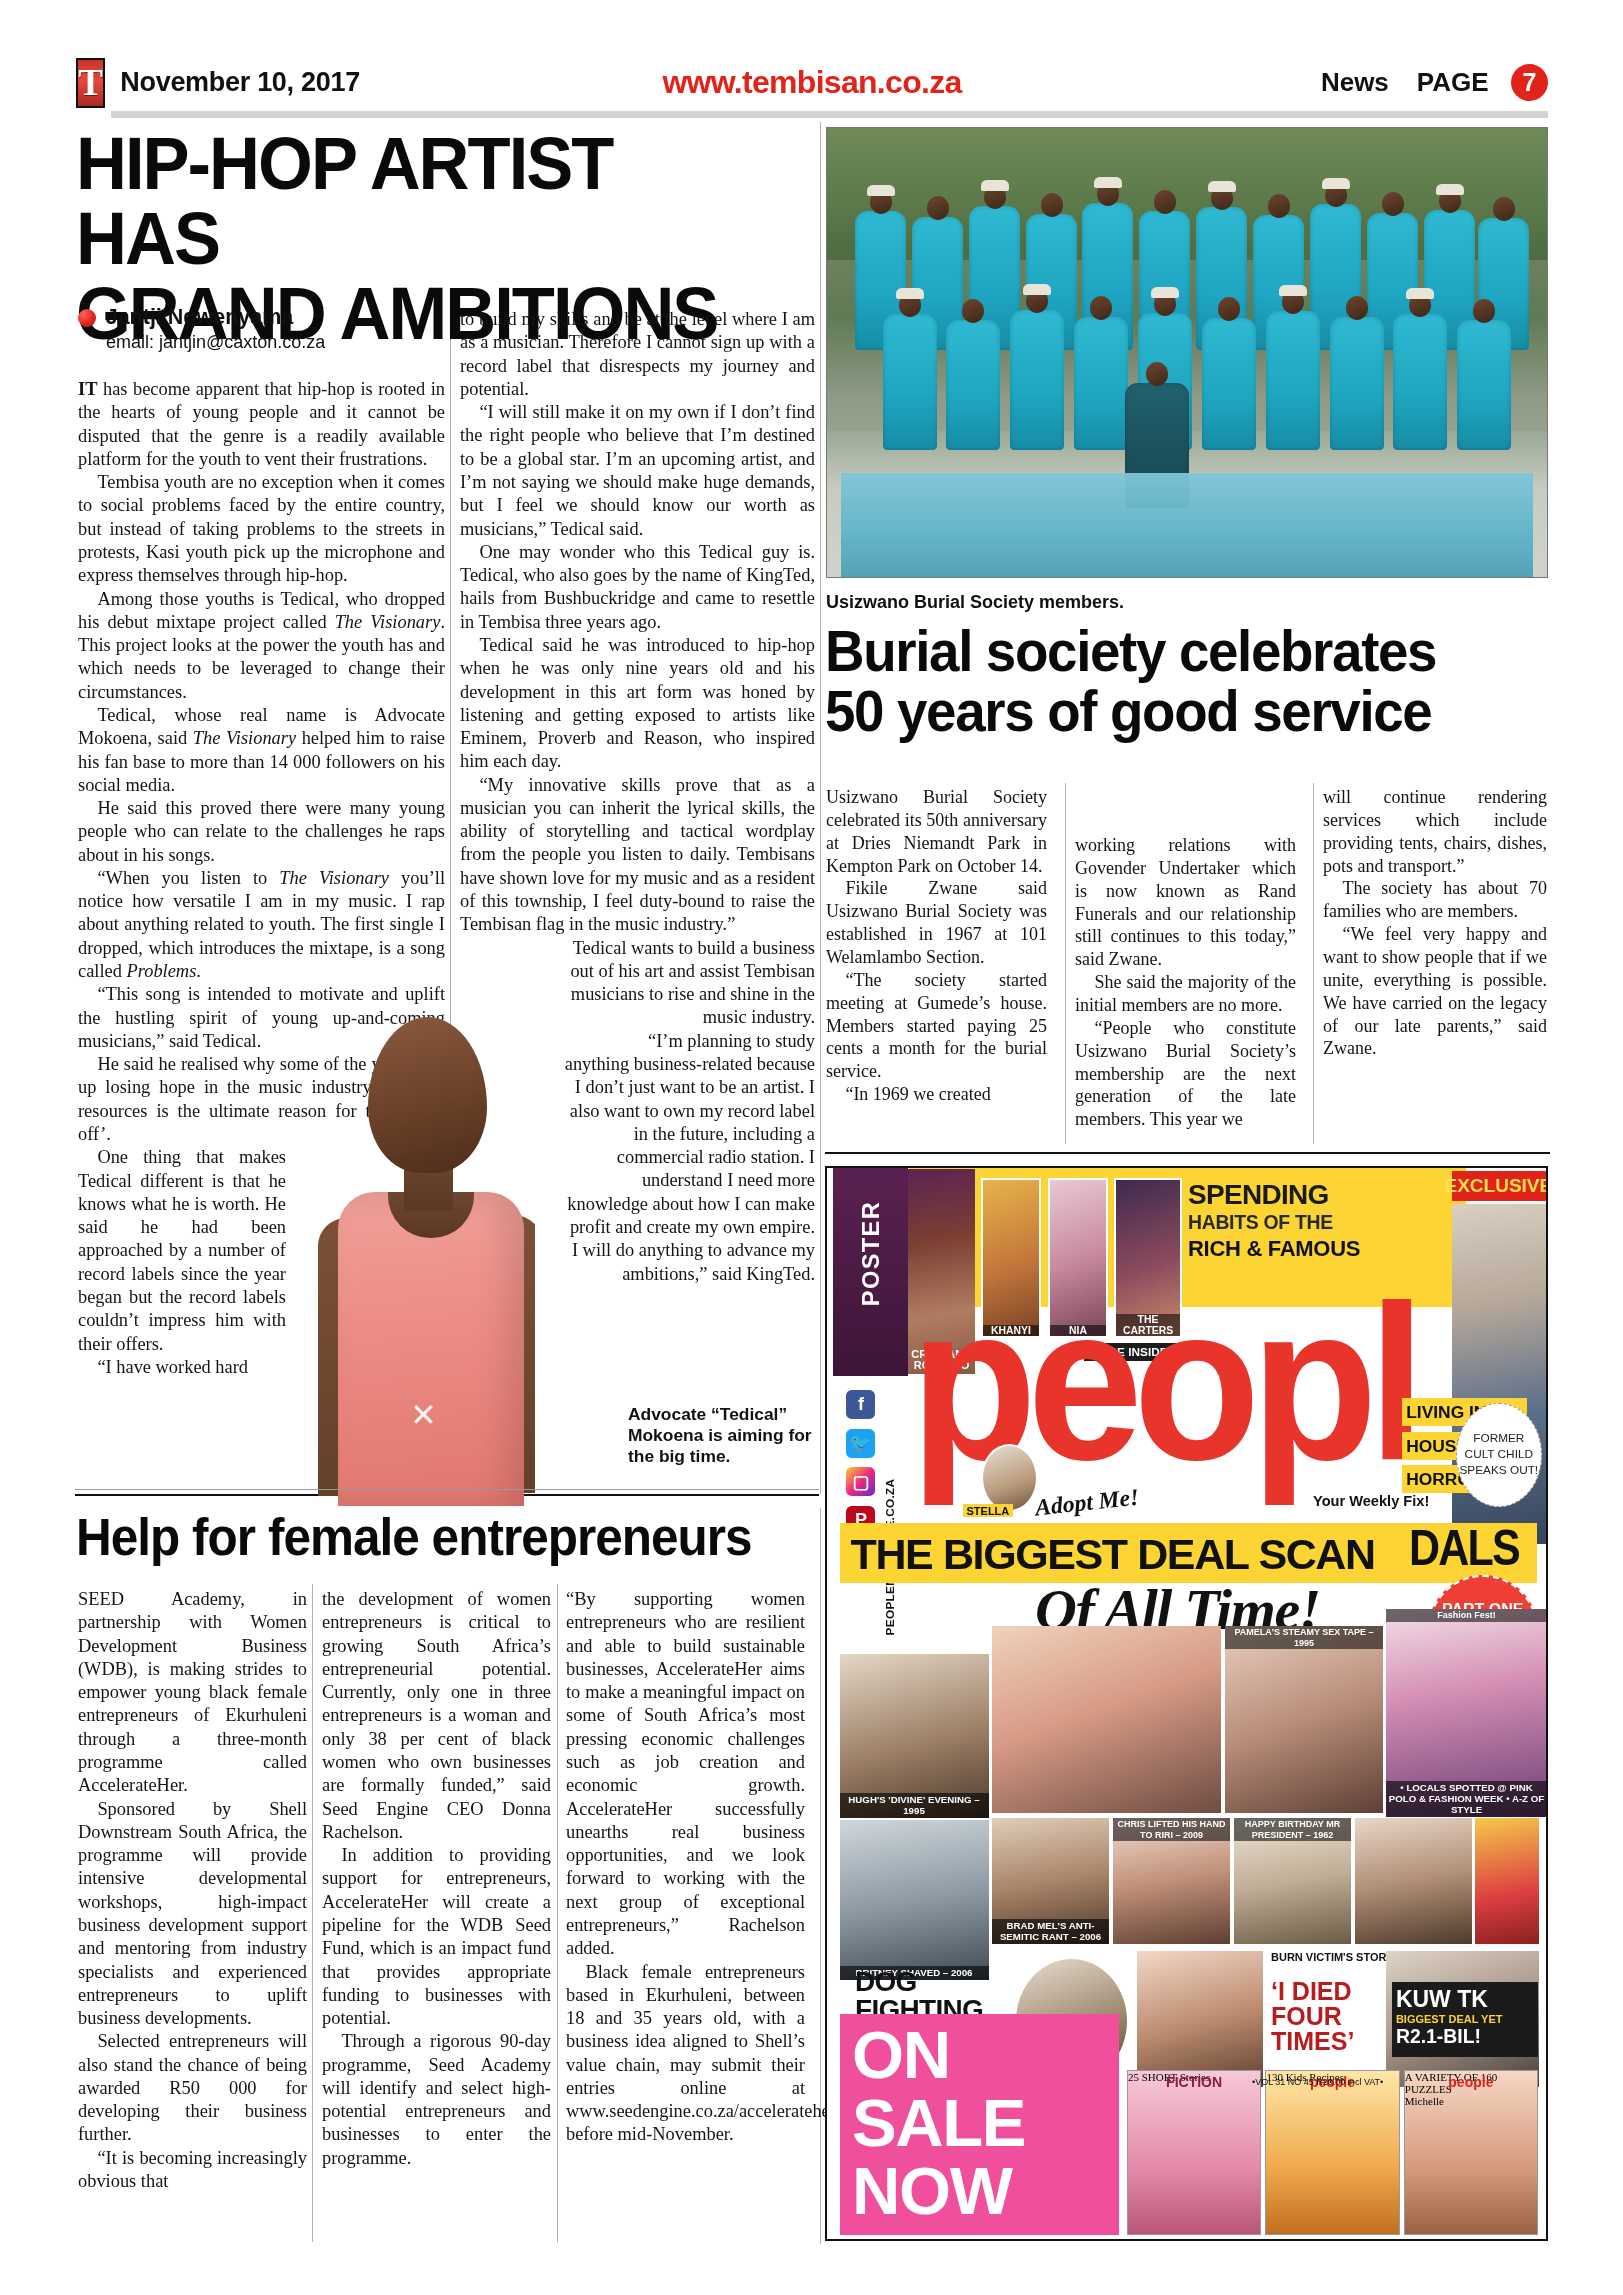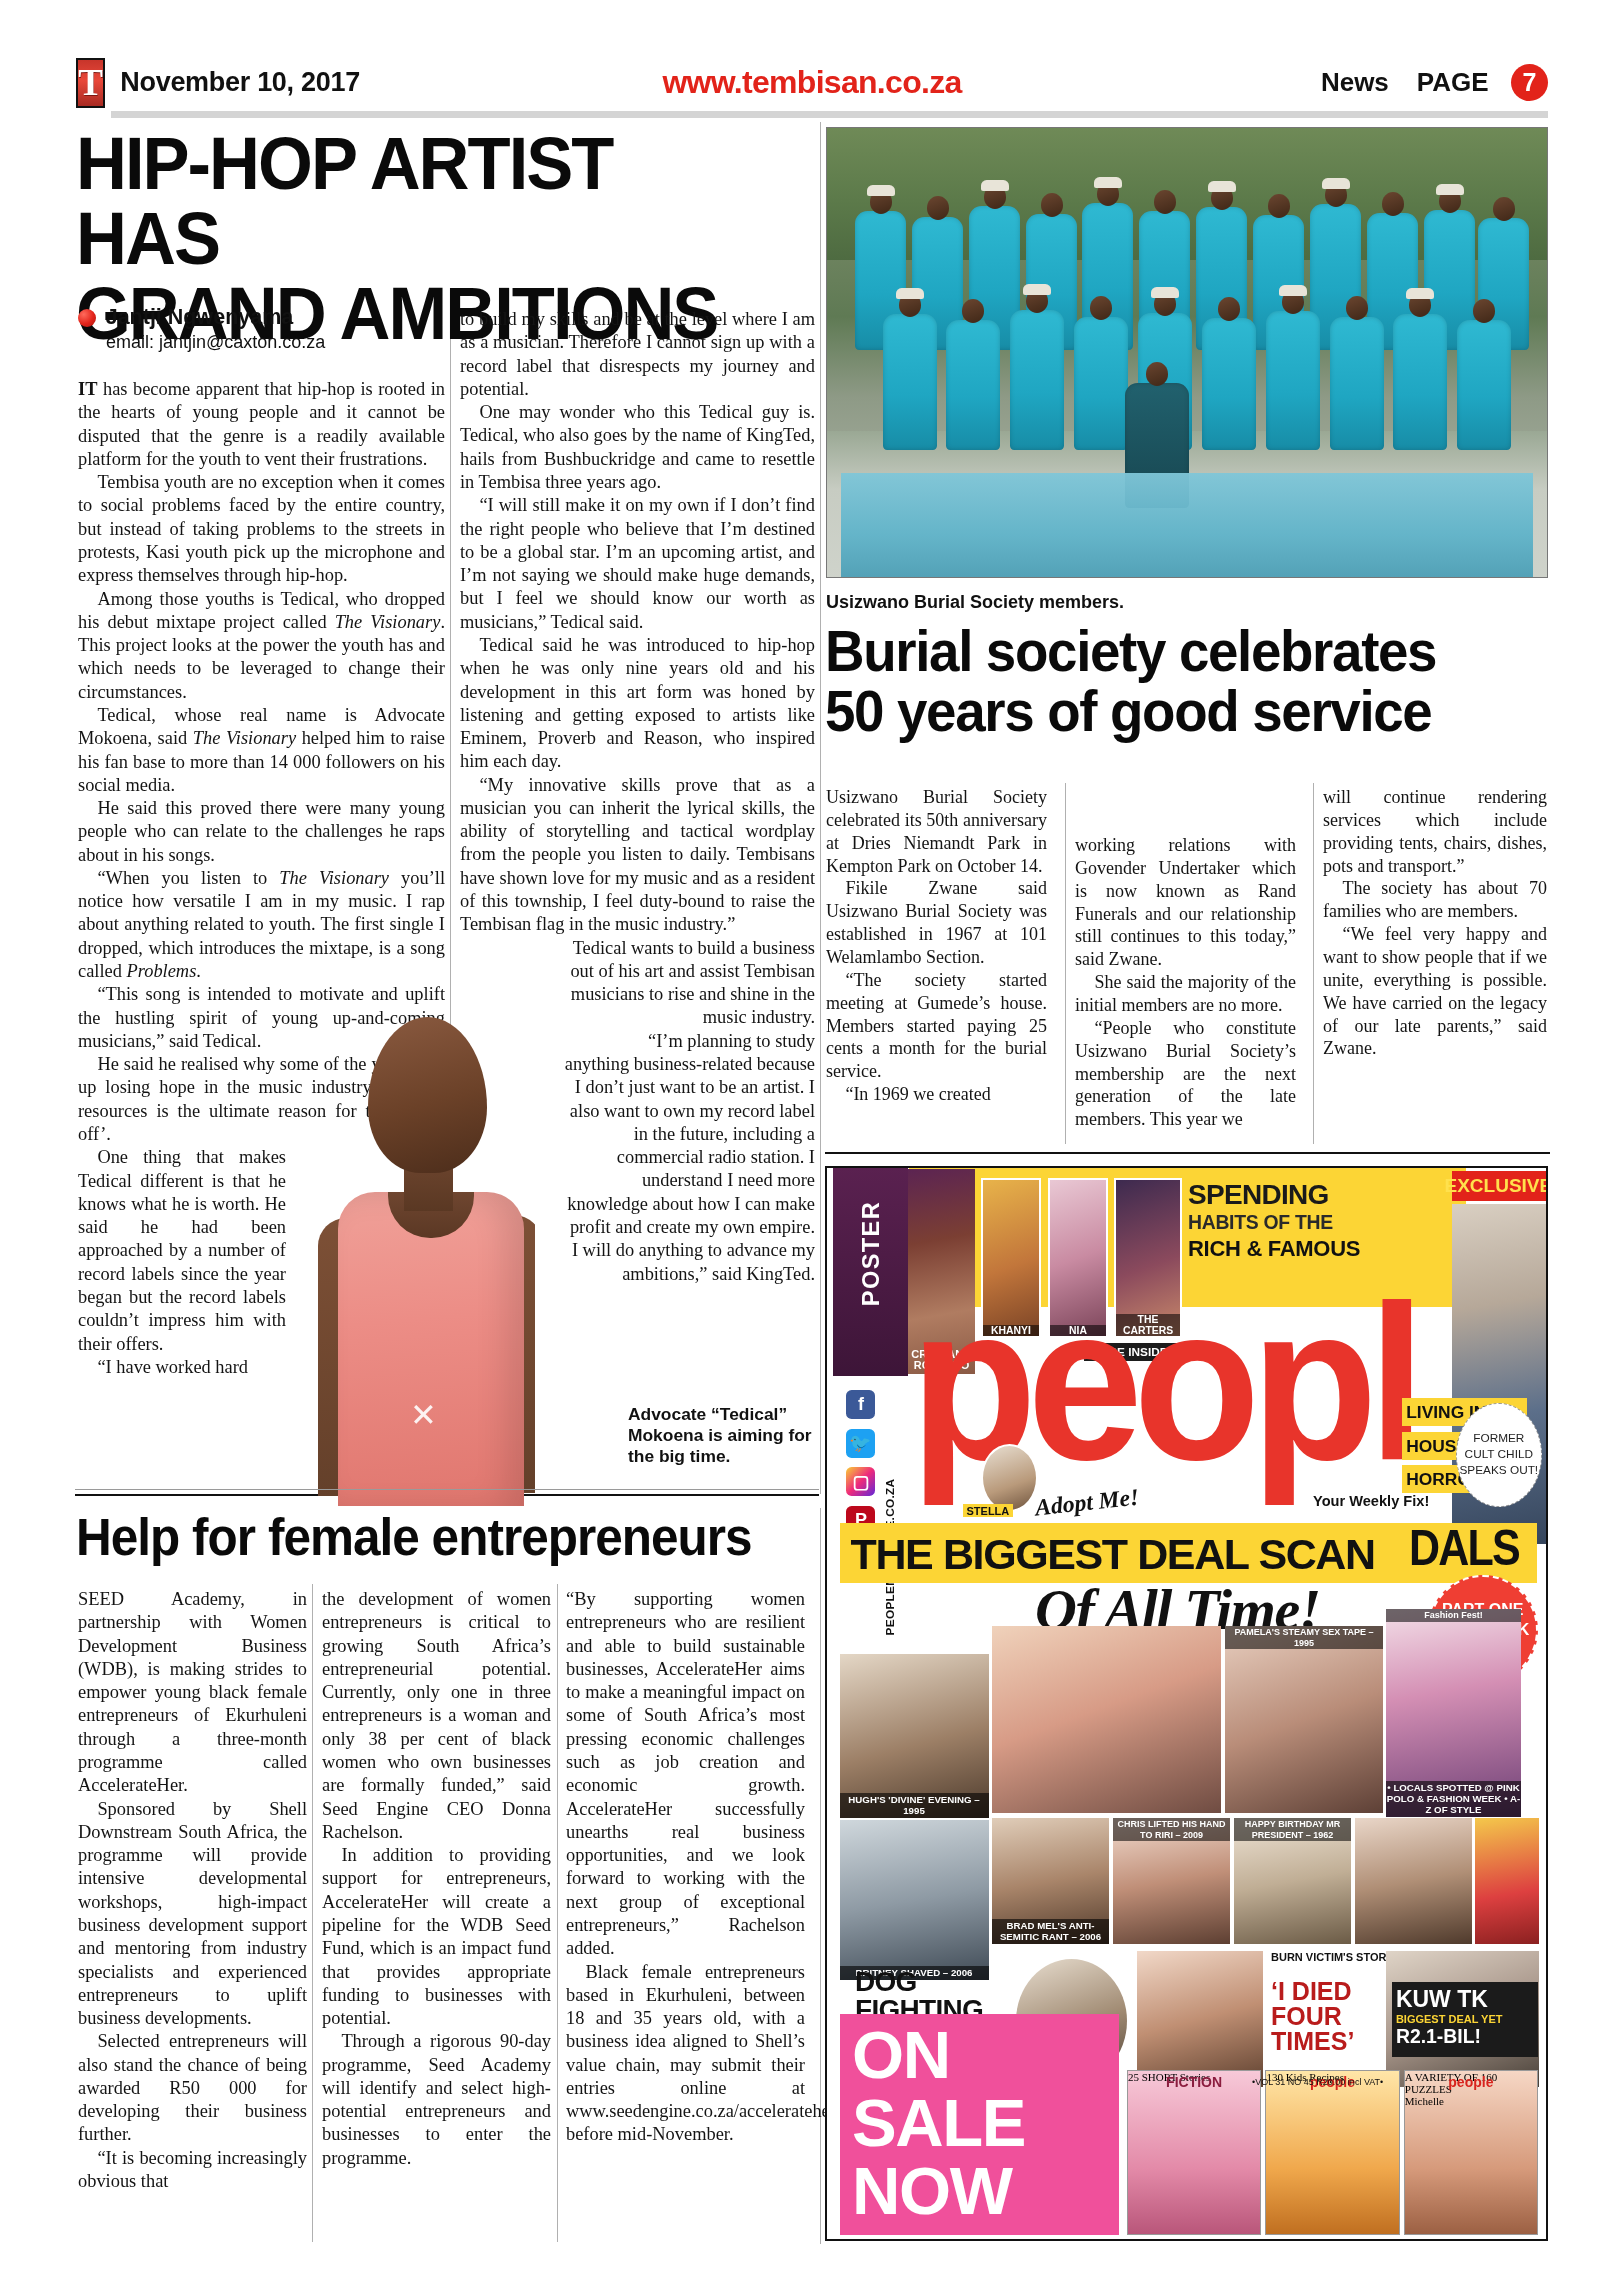--- a/index.html
+++ b/index.html
@@ -488,22 +488,22 @@
       <p>Tedical, whose real name is Advocate Mokoena, said <em>The Visionary</em> helped him to raise his fan base to more than 14 000 followers on his social media.</p>
       <p>He said this proved there were many young people who can relate to the challenges he raps about in his songs.</p>
       <p>“When you listen to <em>The Visionary</em> you’ll notice how versatile I am in my music. I rap about anything related to youth. The first single I dropped, which introduces the mixtape, is a song called <em>Problems</em>.</p>
       <p>“This song is intended to motivate and uplift the hustling spirit of young up-and-coming musicians,” said Tedical.</p>
       <p>He said he realised why some of the youth end up losing hope in the music industry. Lack of resources is the ultimate reason for their ‘fall-off’.</p>
       <p style="width: 208px;">One thing that makes Tedical different is that he knows what he is worth. He said he had been approached by a number of record labels since the year began but the record labels couldn’t impress him with their offers.</p>
       <p style="width: 208px;">“I have worked hard</p>
     </div>
   <div class="col" id="s1c2">
       <p class="noind">to build my skills and be at the level where I am as a musician. Therefore I cannot sign up with a record label that disrespects my journey and potential.</p>
+      <p>“I will still make it on my own if I don’t find the right people who believe that I’m destined to be a global star. I’m an upcoming artist, and I’m not saying we should make huge demands, but I feel we should know our worth as musicians,” Tedical said.</p>
       <p>One may wonder who this Tedical guy is. Tedical, who also goes by the name of KingTed, hails from Bushbuckridge and came to resettle in Tembisa three years ago.</p>
-      <p>“I will still make it on my own if I don’t find the right people who believe that I’m destined to be a global star. I’m an upcoming artist, and I’m not saying we should make huge demands, but I feel we should know our worth as musicians,” Tedical said.</p>
       <p>Tedical said he was introduced to hip-hop when he was only nine years old and his development in this art form was honed by listening and getting exposed to artists like Eminem, Proverb and Reason, who inspired him each day.</p>
       <p>“My innovative skills prove that as a musician you can inherit the lyrical skills, the ability of storytelling and tactical wordplay from the people you listen to daily. Tembisans have shown love for my music and as a resident of this township, I feel duty-bound to raise the Tembisan flag in the music industry.”</p>
       <p style="padding-left: 75px; text-align: right;">Tedical wants to build a business out of his art and assist Tembisan musicians to rise and shine in the music industry.</p>
       <p style="padding-left: 104px; text-align: right;">“I’m planning to study anything business-related because I don’t just want to be an artist. I also want to own my record label in the future, including a commercial radio station. I understand I need more knowledge about how I can make profit and create my own empire. I will do anything to advance my ambitions,” said KingTed.</p>
     </div>
 
   <div class="portrait">
     <div class="arm-l"></div>
       <div class="arm-r"></div>
     <div class="torso"></div>
@@ -649,21 +649,21 @@
     <div class="adv-photo" style="left:12.5px;  top:486px; width:149px; height:164px;
          background:linear-gradient(165deg,#e4d7c6,#9c7f66 55%,#4c3a2c);">
       <div class="cap">HUGH'S 'DIVINE' EVENING – 1995</div>
     </div>
     <div class="adv-photo" style="left:165px; top:458px; width:229px; height:187px;
          background:linear-gradient(160deg,#f0d2bb,#d79b86 45%,#6f4c42);"></div>
     <div class="adv-photo" style="left:398px; top:458px; width:158px; height:187px;
          background:linear-gradient(160deg,#e8cfc0,#b98d79 50%,#5d4036);">
       <div class="captop">PAMELA'S STEAMY SEX TAPE – 1995</div>
     </div>
-    <div class="adv-photo" style="left:559px; top:441px; width:135px; height:208px;
+    <div class="adv-photo" style="left:559px; top:441px; width:161px; height:208px;
          background:linear-gradient(170deg,#f3dfe8,#d48fb4 40%,#6c3f75);">
       <div class="captop">Fashion Fest!</div>
       <div class="cap">• LOCALS SPOTTED @ PINK POLO &amp; FASHION WEEK • A-Z OF STYLE</div>
     </div>
 
     <div class="adv-photo" style="left:12.5px;  top:652px; width:149px; height:160px;
          background:linear-gradient(170deg,#cfd7dc,#8e9aa4 50%,#3f4a55);">
       <div class="cap">BRITNEY SHAVED – 2006</div>
     </div>
     <div class="adv-photo" style="left:165px; top:650px; width:117px; height:126px;

